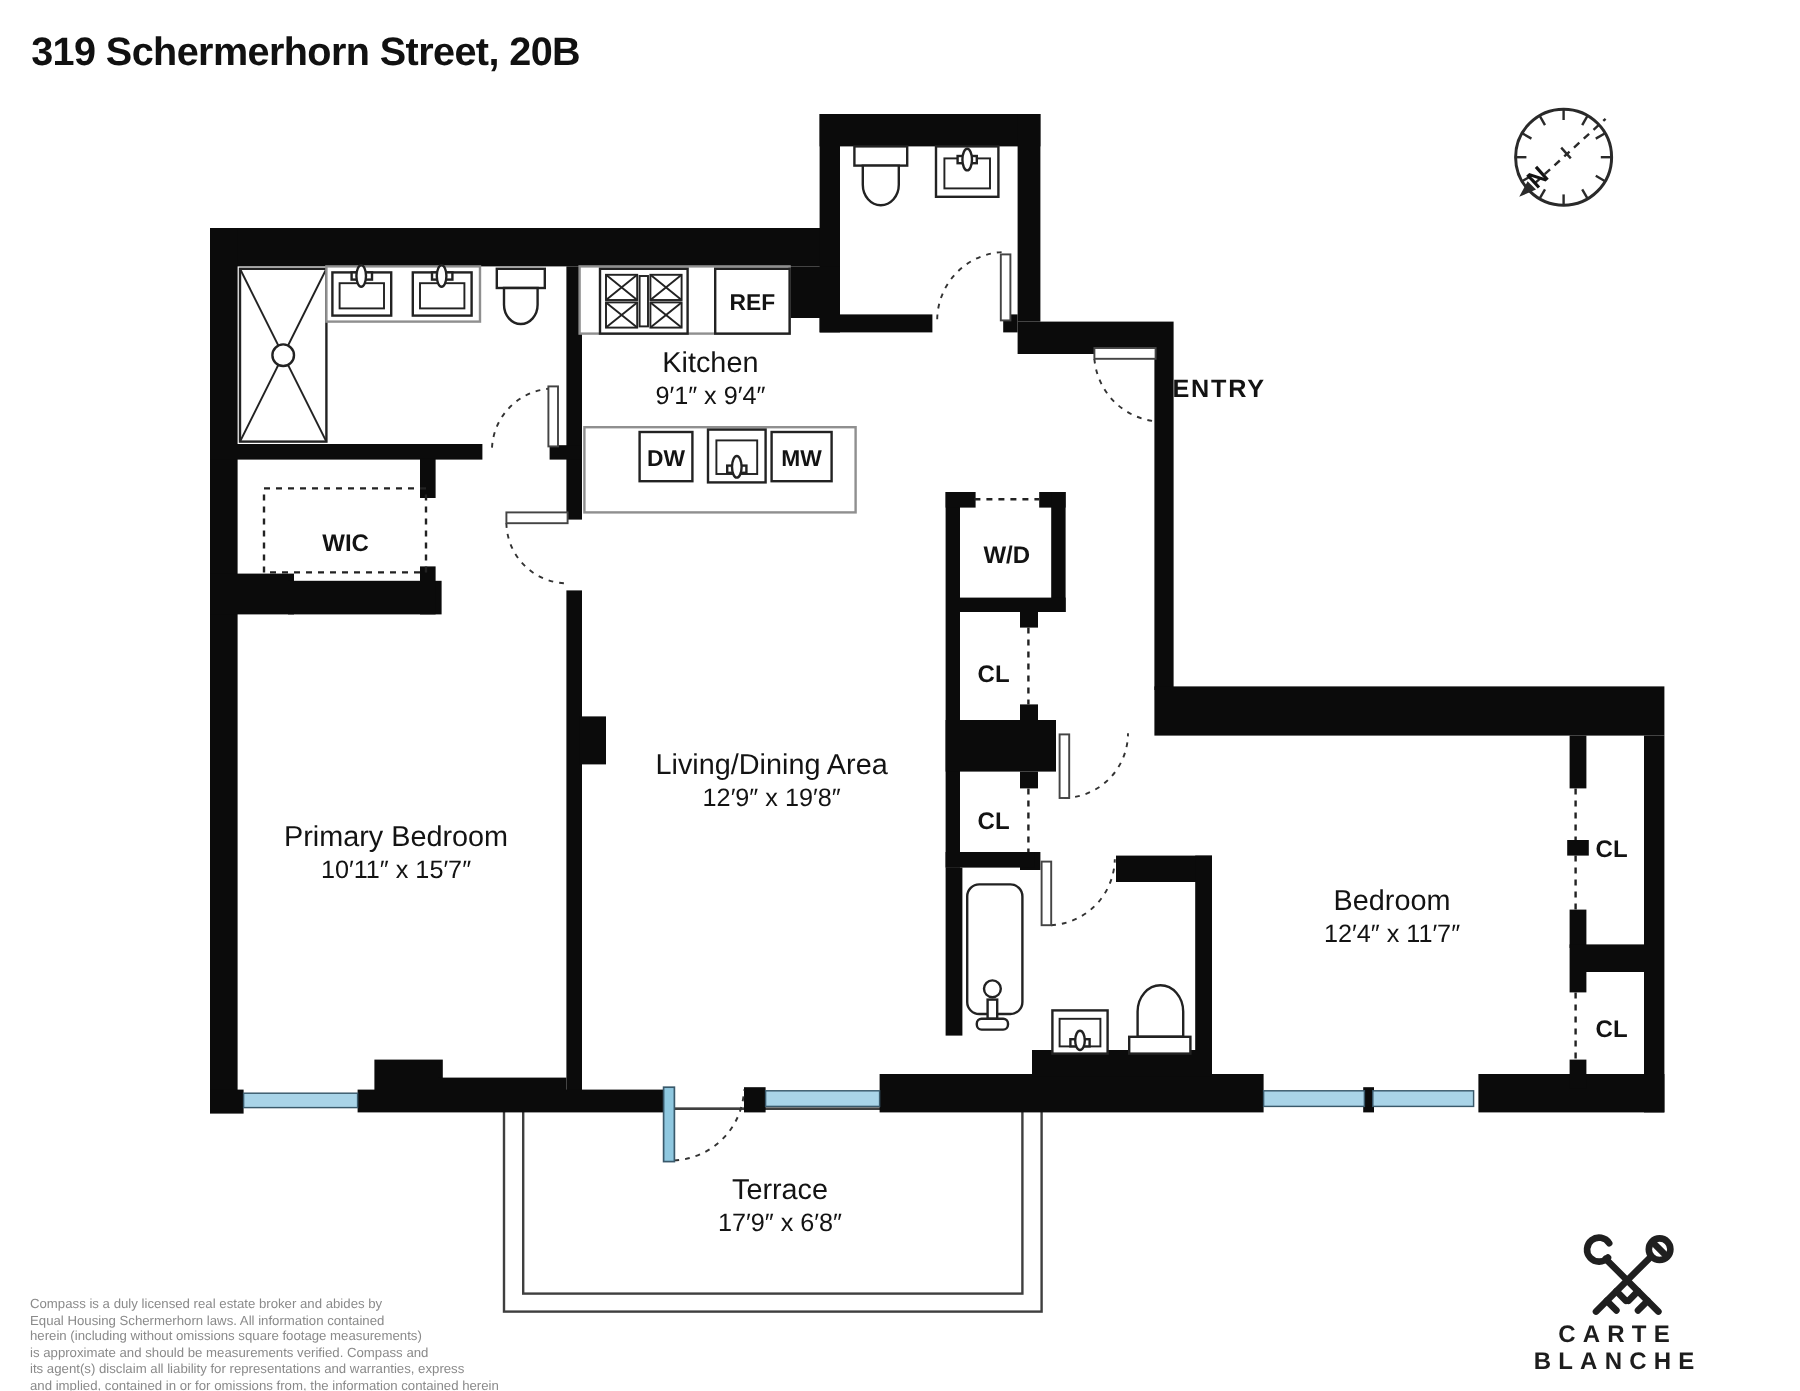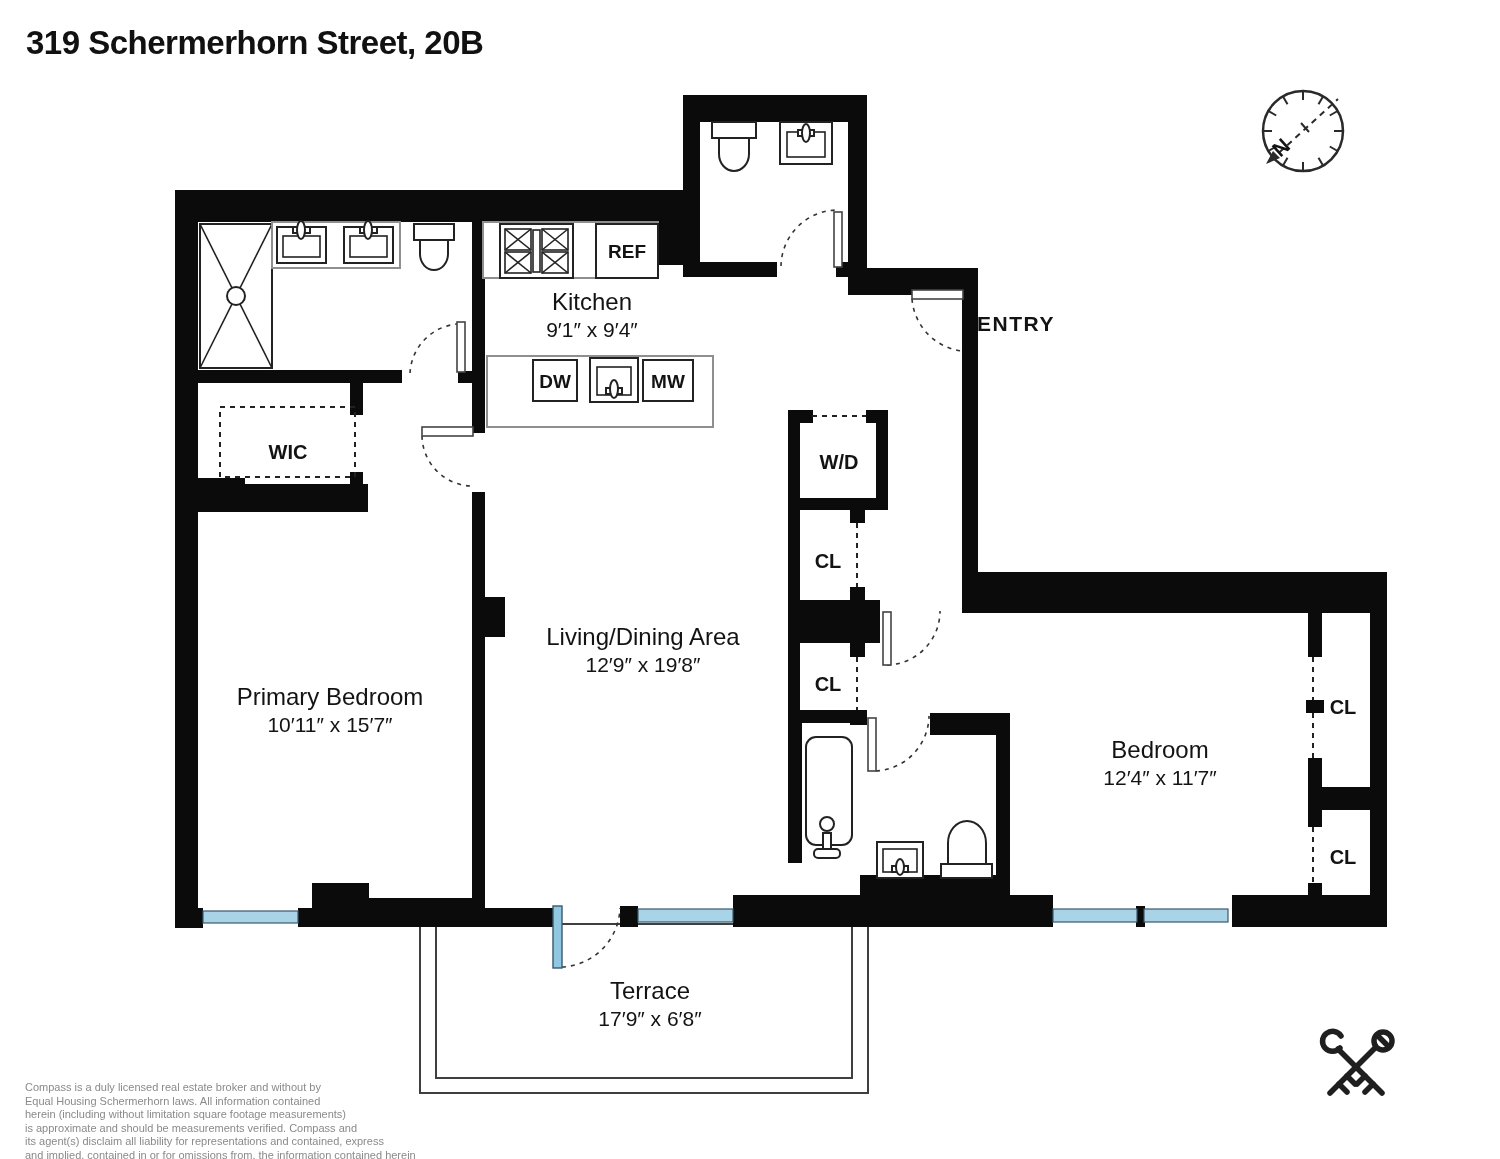--- a/index.html
+++ b/index.html
@@ -278,21 +278,22 @@
       <line x1="1373" y1="1084" x2="1365" y2="1092"></line>
       <line x1="1374" y1="1049" x2="1330" y2="1093"></line>
       <circle cx="1383" cy="1041" r="9"></circle>
       <line x1="1377" y1="1035" x2="1389" y2="1047"></line>
       <line x1="1347" y1="1076" x2="1355" y2="1084"></line>
       <line x1="1339" y1="1084" x2="1347" y2="1092"></line>
     </g>
   </svg>
 
   <div class="disclaimer">
-    <div>Compass is a duly licensed real estate broker and without by</div>
+    <div>Compass is a duly licensed real estate broker and abides by</div>
     <div>Equal Housing Schermerhorn laws.  All information contained</div>
-    <div>herein (including without limitation square footage measurements)</div>
+    <div>herein (including without omissions square footage measurements)</div>
     <div>is approximate and should be  measurements verified. Compass and</div>
-    <div>its agent(s) disclaim all liability for representations and contained, express</div>
+    <div>its agent(s) disclaim all liability for representations and warranties, express</div>
     <div>and implied, contained in or for omissions from, the information contained herein</div>
   </div>
 
+  <div class="brand">CARTE BLANCHE</div>
 </div>
 
 </body></html>

